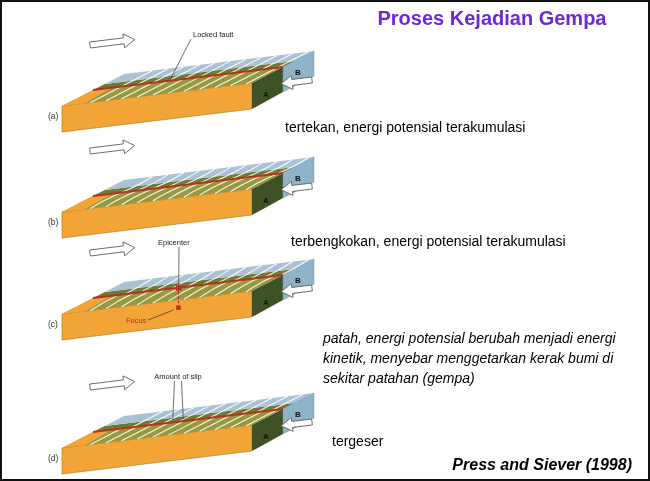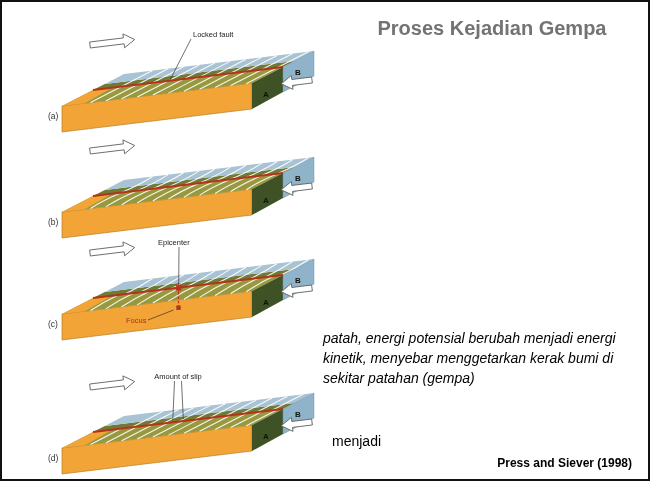--- a/index.html
+++ b/index.html
@@ -1,27 +1,27 @@
 <!DOCTYPE html>
 <html><head>
 <meta charset="utf-8">
 <style>
   html,body{margin:0;padding:0;background:#888;}
   .slide{position:relative;width:650px;height:481px;background:#fff;border:2px solid #111;
          box-sizing:border-box;overflow:hidden;font-family:"Liberation Sans",sans-serif;}
-  .title{position:absolute;left:342px;top:15px;width:296px;text-align:center;
-         font-size:20px;font-weight:bold;color:#737373;}
+  .title{position:absolute;left:342px;top:5px;width:296px;text-align:center;
+         font-size:20px;font-weight:bold;color:#6d28d9;}
   .panel{position:absolute;left:38px;width:300px;height:115px;}
   .caption{position:absolute;font-size:14px;color:#000;line-height:20px;}
   .cap-a{left:283px;top:115px;}
   .cap-b{left:289px;top:229px;}
   .cap-c{left:321px;top:326px;width:298px;font-style:italic;}
   .cap-d{left:330px;top:429px;}
-  .credit{position:absolute;right:16px;top:454px;font-size:12px;font-weight:bold;
-          color:#000;text-align:center;}
+  .credit{position:absolute;right:16px;top:454px;font-size:16px;font-weight:bold;
+          font-style:italic;color:#000;text-align:center;}
   svg{display:block;}
   .anno{font-family:"Liberation Sans",sans-serif;font-size:7.5px;fill:#222;}
   .focus{fill:#a03522;}
   .blk{font-family:"Liberation Sans",sans-serif;font-size:8px;font-weight:bold;fill:#111;}
   .plabel{font-family:"Liberation Sans",sans-serif;font-size:8.5px;fill:#333;}
 </style>
 </head>
 <body>
 
 <div class="slide">
@@ -186,17 +186,19 @@
           <path d="M0,-3 L34,-3 L34,-7 L45,0 L34,7 L34,3 L0,3 Z" fill="#fff" stroke="#666" stroke-width="0.9" transform="translate(50,17) rotate(-7)"></path>
           <path d="M0,-3 L20,-3 L20,-7 L31,0 L20,7 L20,3 L0,3 Z" fill="#fff" stroke="#666" stroke-width="0.9" transform="translate(272,52) rotate(173)"></path>
         </g>
       <text x="138" y="9" class="anno" text-anchor="middle">Amount of slip</text>
       <text x="223" y="69" class="blk">A</text>
       <text x="255" y="47" class="blk">B</text>
       <text x="8" y="91" class="plabel">(d)</text>
     </svg>
   </div>
 
+  <div class="caption cap-a">tertekan, energi potensial terakumulasi</div>
+  <div class="caption cap-b">terbengkokan, energi potensial terakumulasi</div>
   <div class="caption cap-c">patah, energi potensial berubah menjadi energi kinetik, menyebar menggetarkan kerak bumi di sekitar patahan (gempa)</div>
-  <div class="caption cap-d">menjadi</div>
+  <div class="caption cap-d">tergeser</div>
 
   <div class="credit">Press and Siever (1998)</div>
 </div>
 
 </body></html>

